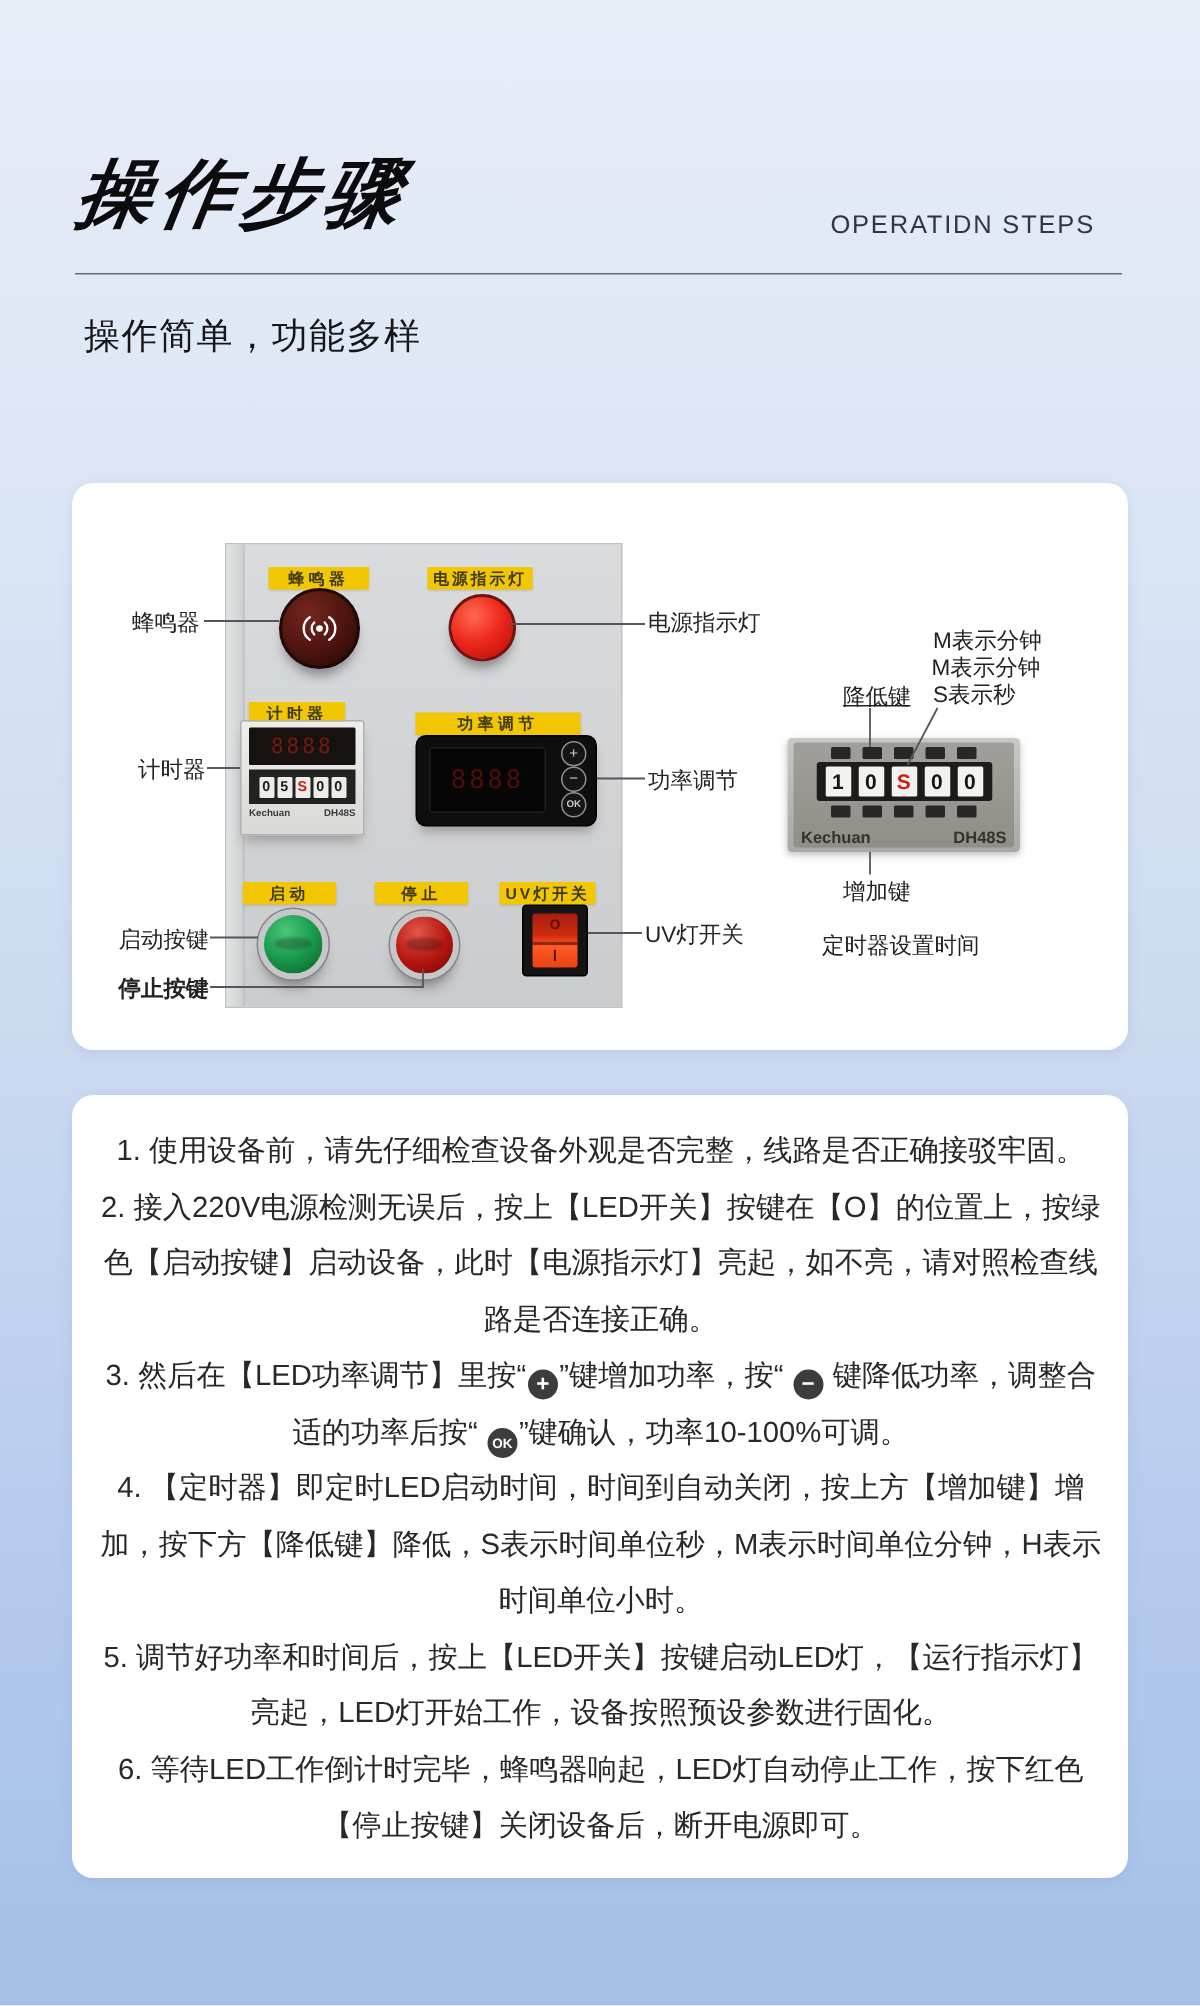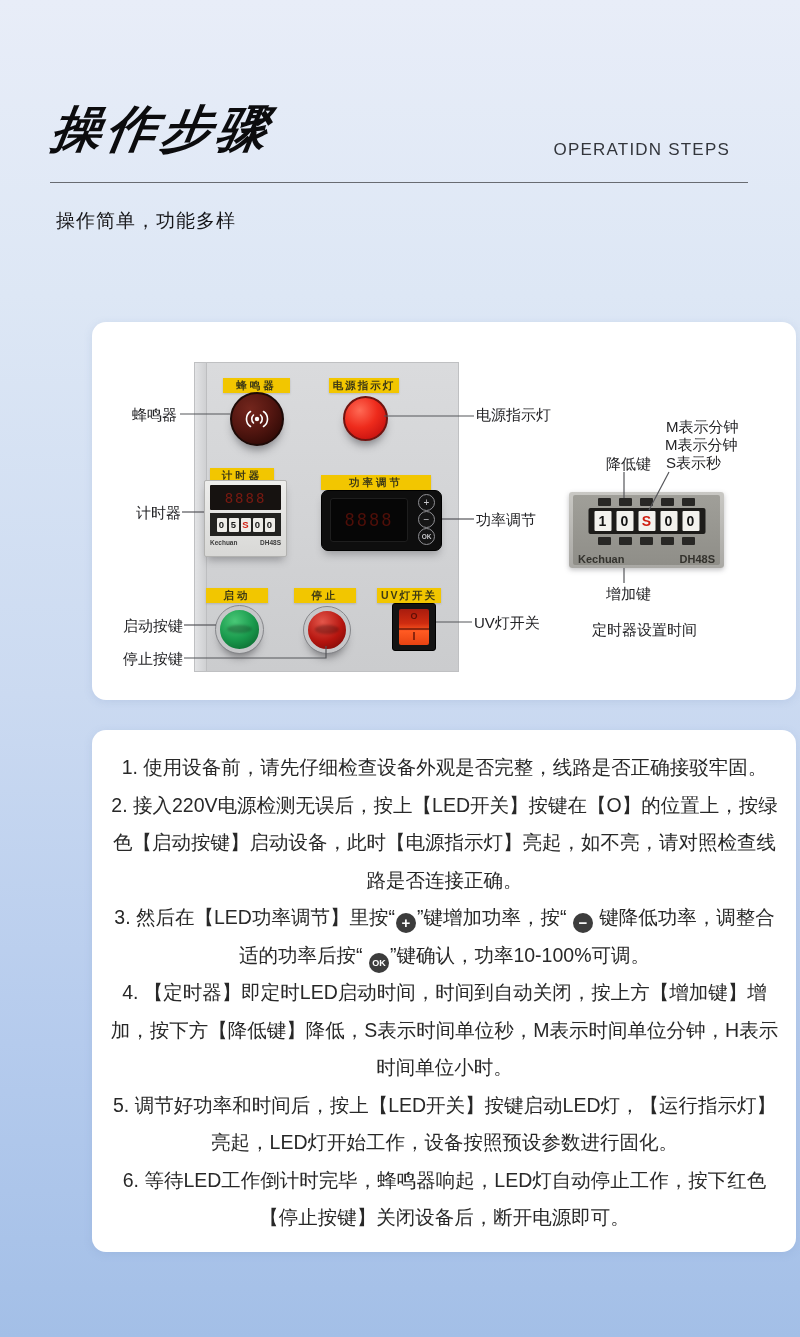--- a/index.html
+++ b/index.html
@@ -5,25 +5,25 @@
   html,body{margin:0;padding:0;}
   body{font-family:"Liberation Sans","DejaVu Sans",sans-serif;}
   #screen{position:relative;width:800px;height:1337px;overflow:hidden;
     background:linear-gradient(180deg,#e8edf8 0%,#dde7f5 22%,#cbdaf1 52%,#b5cbed 78%,#a3bfe7 100%);}
 
   
   .title-cn{position:absolute;left:52px;top:96px;font-size:50px;font-weight:900;color:#0c0c0e;
     letter-spacing:5px;transform:skewX(-9deg);font-style:italic;}
   .title-en{position:absolute;right:70px;top:140px;font-size:17px;color:#33363c;letter-spacing:1.2px;}
   .header-rule{position:absolute;left:50px;top:182px;width:698px;height:1px;background:#686b71;}
-  .subtitle{position:absolute;left:56px;top:208px;font-size:19px;color:#17171a;letter-spacing:1px;}
+  .subtitle{position:absolute;left:56px;top:208px;font-size:24px;color:#17171a;letter-spacing:1px;}
 
   
   .card{position:absolute;left:48px;width:704px;background:#ffffff;border-radius:14px;
-    box-shadow:0 2px 8px rgba(110,140,190,.18);margin-left:44px;}
+    box-shadow:0 2px 8px rgba(110,140,190,.18);}
   #panel-card{top:322px;height:378px;}
   #steps-card{top:730px;height:522px;}
 
   
   .panel-photo{position:absolute;left:102px;top:40px;width:265px;height:310px;
     background:linear-gradient(180deg,#dadbdd 0%,#d2d3d5 55%,#cbccce 100%);
     border:1px solid #bfc0c2;box-sizing:border-box;}
   .panel-bevel{position:absolute;left:0;top:0;bottom:0;width:11px;
     background:linear-gradient(90deg,#e2e3e5,#cfd0d2);border-right:1px solid #bdbec0;}
 
@@ -187,27 +187,27 @@
         <span class="rocker-i">I</span>
       </div>
       <div class="rocker-seam"></div>
     </div>
 
     <div class="callout" style="left:40px;top:84px;">蜂鸣器</div>
     <div class="callout" style="left:384px;top:84px;">电源指示灯</div>
     <div class="callout" style="left:44px;top:182px;">计时器</div>
     <div class="callout" style="left:384px;top:189px;">功率调节</div>
     <div class="callout" style="left:31px;top:295px;">启动按键</div>
-    <div class="callout" style="left:31px;top:328px;">停止按键</div>
+    <div class="callout" style="left:31px;top:328px;font-weight:bold;">停止按键</div>
     <div class="callout" style="left:382px;top:292px;">UV灯开关</div>
 
     <div class="note" style="left:574px;top:96px;">M表示分钟</div>
     <div class="note" style="left:573px;top:114px;">M表示分钟</div>
     <div class="note" style="left:574px;top:132px;">S表示秒</div>
-    <div class="note" style="left:514px;top:133px;">降低键</div>
+    <div class="note" style="left:514px;top:133px;text-decoration:underline;">降低键</div>
     <div class="note" style="left:514px;top:263px;">增加键</div>
     <div class="note" style="left:500px;top:299px;">定时器设置时间</div>
 
     <div class="closeup-photo">
       <div class="closeup-face"></div>
       <div class="cu-tabs" style="top:6px;">
         <span class="cu-tab"></span>
           <span class="cu-tab"></span>
           <span class="cu-tab"></span>
           <span class="cu-tab"></span>

